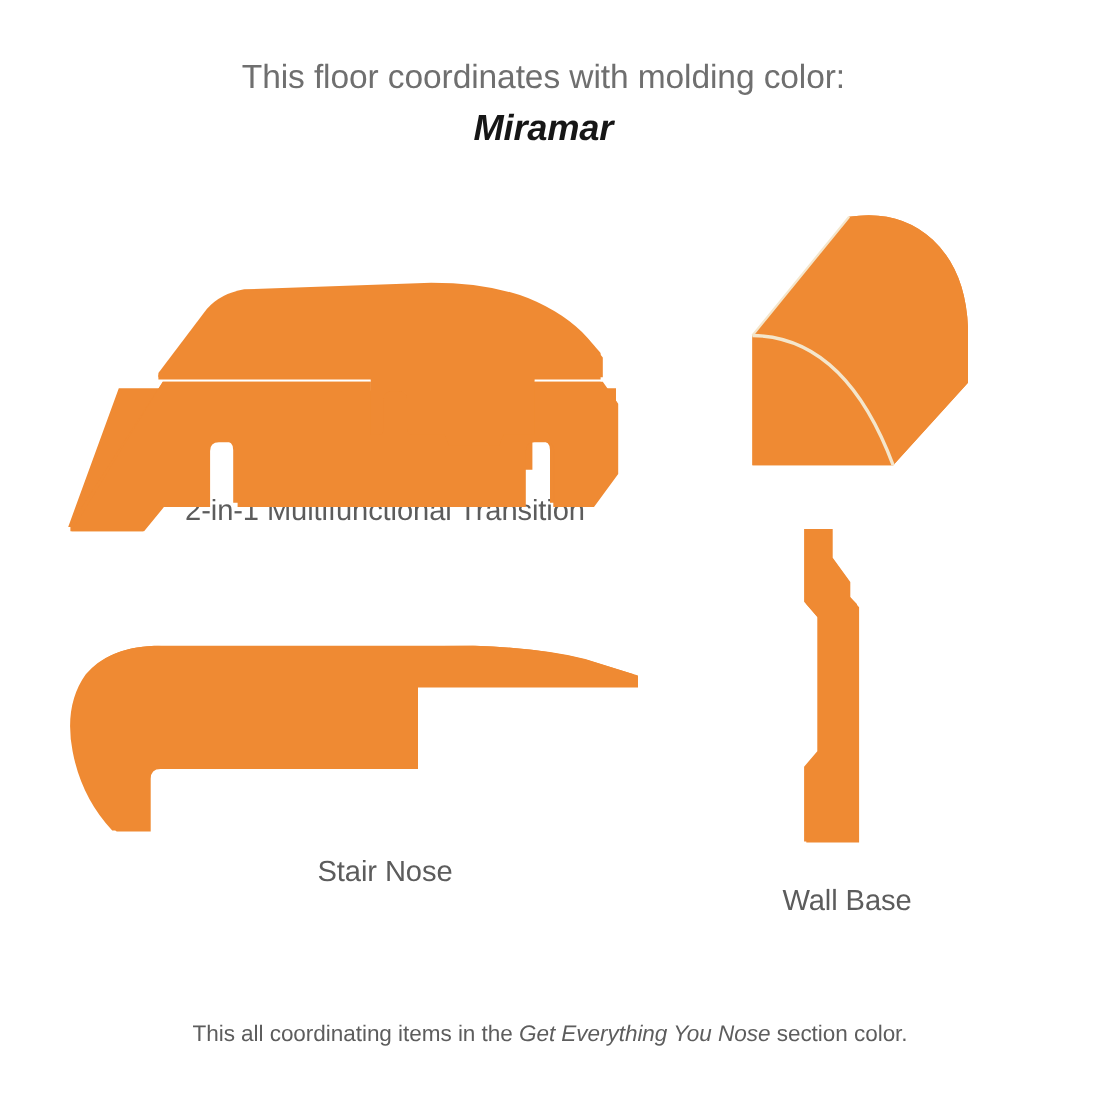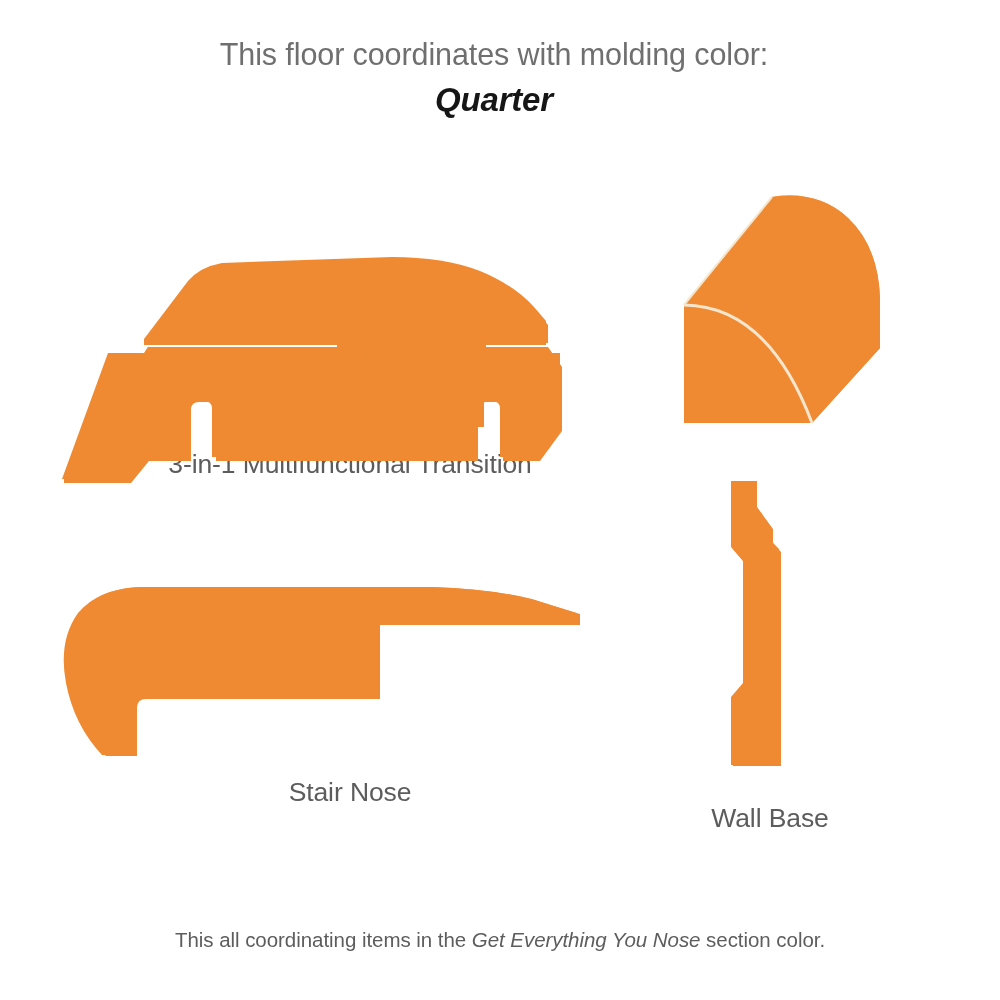--- a/index.html
+++ b/index.html
@@ -18,21 +18,21 @@
   .page {
     position: relative;
     width: 1000px;
     height: 1000px;
     background: #ffffff;
   }
 
   
   .header {
     position: absolute;
-    top: 38px;
+    top: 54px;
     left: 0;
     width: 988px;
     text-align: center;
   }
   .header-line1 {
     font-size: 30.5px;
     color: #6f6f6f;
     letter-spacing: -0.1px;
     line-height: 1.1;
     font-weight: 400;
@@ -113,21 +113,21 @@
     white-space: pre;
   }
 </style>
 </head>
 <body>
 
 <div class="page">
 
   <div class="header">
     <div class="header-line1">This floor coordinates with molding color:</div>
-    <div class="header-line2">Quarter</div>
+    <div class="header-line2">Miramar</div>
   </div>
 
   <div class="grid">
 
     <div class="cell" id="cell-transition">
       <div class="cell-art">
         <svg viewBox="0 0 620 240" preserveAspectRatio="xMidYMid meet">
 
           <path d="M 104 144
                    L 148 86
@@ -298,21 +298,21 @@
                    Q 177 207 169 207
                    L 159 207
                    Q 151 207 151 215
                    L 151 266
                    L 109 266
                    L 91 288
                    L 25 288
                    Z" fill="#EF8A33"></path>
         </svg>
       </div>
-      <div class="cell-label">3-in-1 Multifunctional Transition</div>
+      <div class="cell-label">2-in-1 Multifunctional Transition</div>
     </div>
 
     <div class="cell" id="cell-quarter-round">
       <div class="cell-art">
         <svg viewBox="0 0 330 255" preserveAspectRatio="xMidYMid meet">
 
           <path d="M 132 17
                    Q 178 10 208 38
                    Q 238 66 240 118
                    L 240 168

